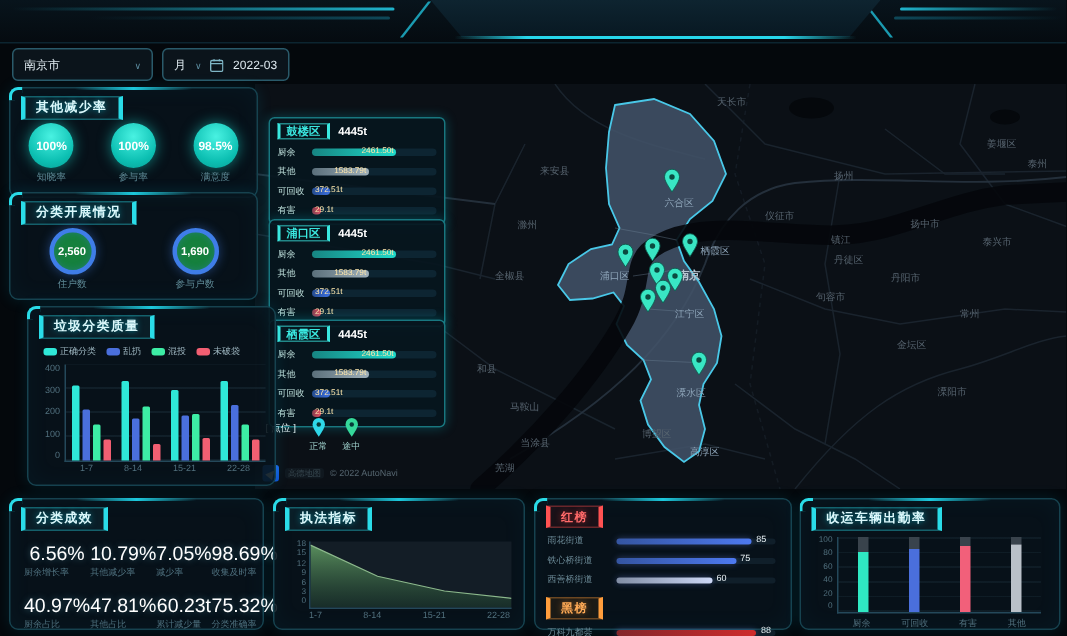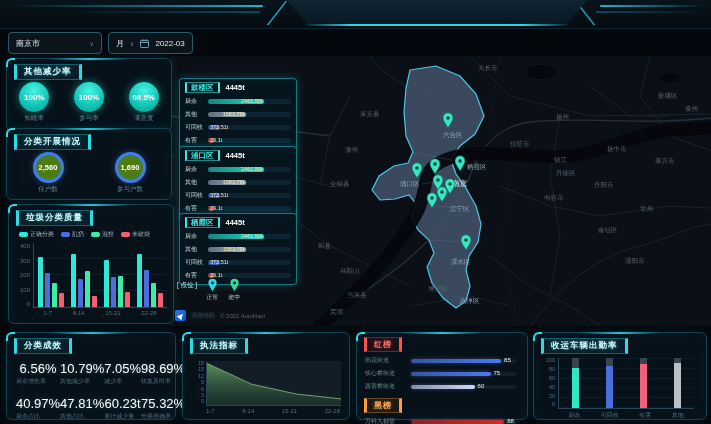--- a/index.html
+++ b/index.html
@@ -48,21 +48,21 @@
   .ptitle.blk{color:#ffab57;border-color:rgba(255,157,60,.35);border-left-color:#ff9d3c;border-right-color:#ff9d3c;
          background:rgba(120,70,10,.18);text-shadow:0 0 4px rgba(255,150,50,.5);font-family:Liberation Mono, monospace;}
 
   
   .grow{display:flex;justify-content:space-around;margin-top:2px;}
   .gauge{display:flex;flex-direction:column;align-items:center;}
   .gcircle{width:30px;height:30px;border-radius:50%;
            background:radial-gradient(circle at 50% 30%,#49f2e2,#0cbfb2 65%,#089e95);
            box-shadow:0 0 9px rgba(25,220,210,.55);
            color:#fff;font-weight:bold;font-size:8px;display:flex;align-items:center;justify-content:center;}
-  .rcircle{width:25px;height:25px;border-radius:50%;border:3px solid #3f7de8;background:#4d7c0f;
+  .rcircle{width:25px;height:25px;border-radius:50%;border:3px solid #3f7de8;background:#15803d;
            box-shadow:0 0 7px rgba(63,125,232,.45), inset 0 0 5px rgba(63,125,232,.3);
            color:#fff;font-weight:bold;font-size:7.5px;display:flex;align-items:center;justify-content:center;}
   .glabel{margin-top:2px;font-size:6.5px;color:#5d8894;}
 
   
   #wq-legend{display:flex;gap:7px;margin:4px 0 0 10px;}
   .wq-li{display:flex;align-items:center;gap:2px;font-size:6px;color:#9fb8c2;}
   .wq-chip{width:9px;height:5px;border-radius:2px;}
   .wq-wrap{display:flex;margin:4px 6px 0 6px;}
   #wq-y{width:15px;display:flex;flex-direction:column;justify-content:space-between;align-items:flex-end;
@@ -432,21 +432,21 @@
         <div class="rcircle">2,560</div>
         <div class="glabel">住户数</div>
       </div>
       <div class="gauge">
         <div class="rcircle">1,690</div>
         <div class="glabel">参与户数</div>
       </div>
     </div>
 </div>
 
-<div class="panel" style="left:8px;top:204px;width:164px;height:118px;">
+<div class="panel" style="left:18px;top:204px;width:164px;height:118px;">
   <span class="ptitle">垃圾分类质量</span>
   <div id="wq-legend">
       <div class="wq-li">
         <div class="wq-chip" style="background: rgb(47, 232, 216);"></div>
         <div>正确分类</div>
       </div>
       <div class="wq-li">
         <div class="wq-chip" style="background: rgb(74, 111, 220);"></div>
         <div>乱扔</div>
       </div>

